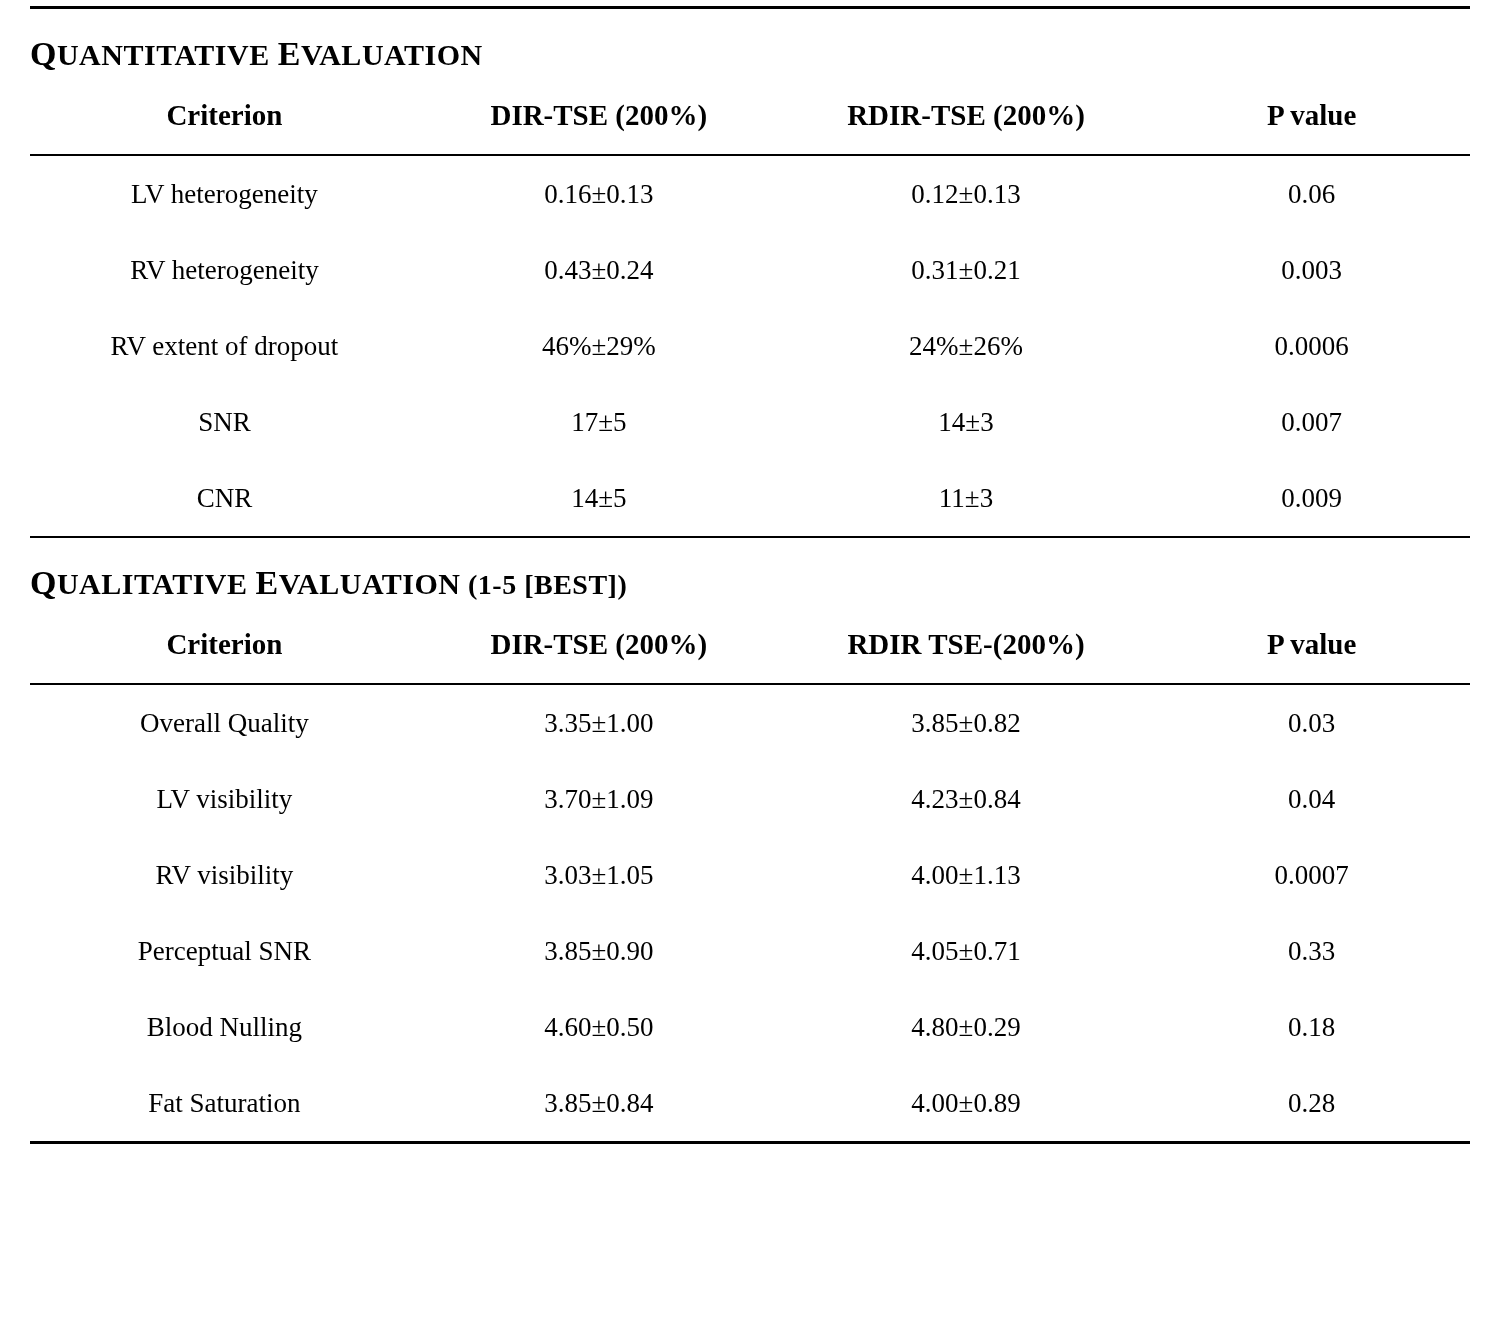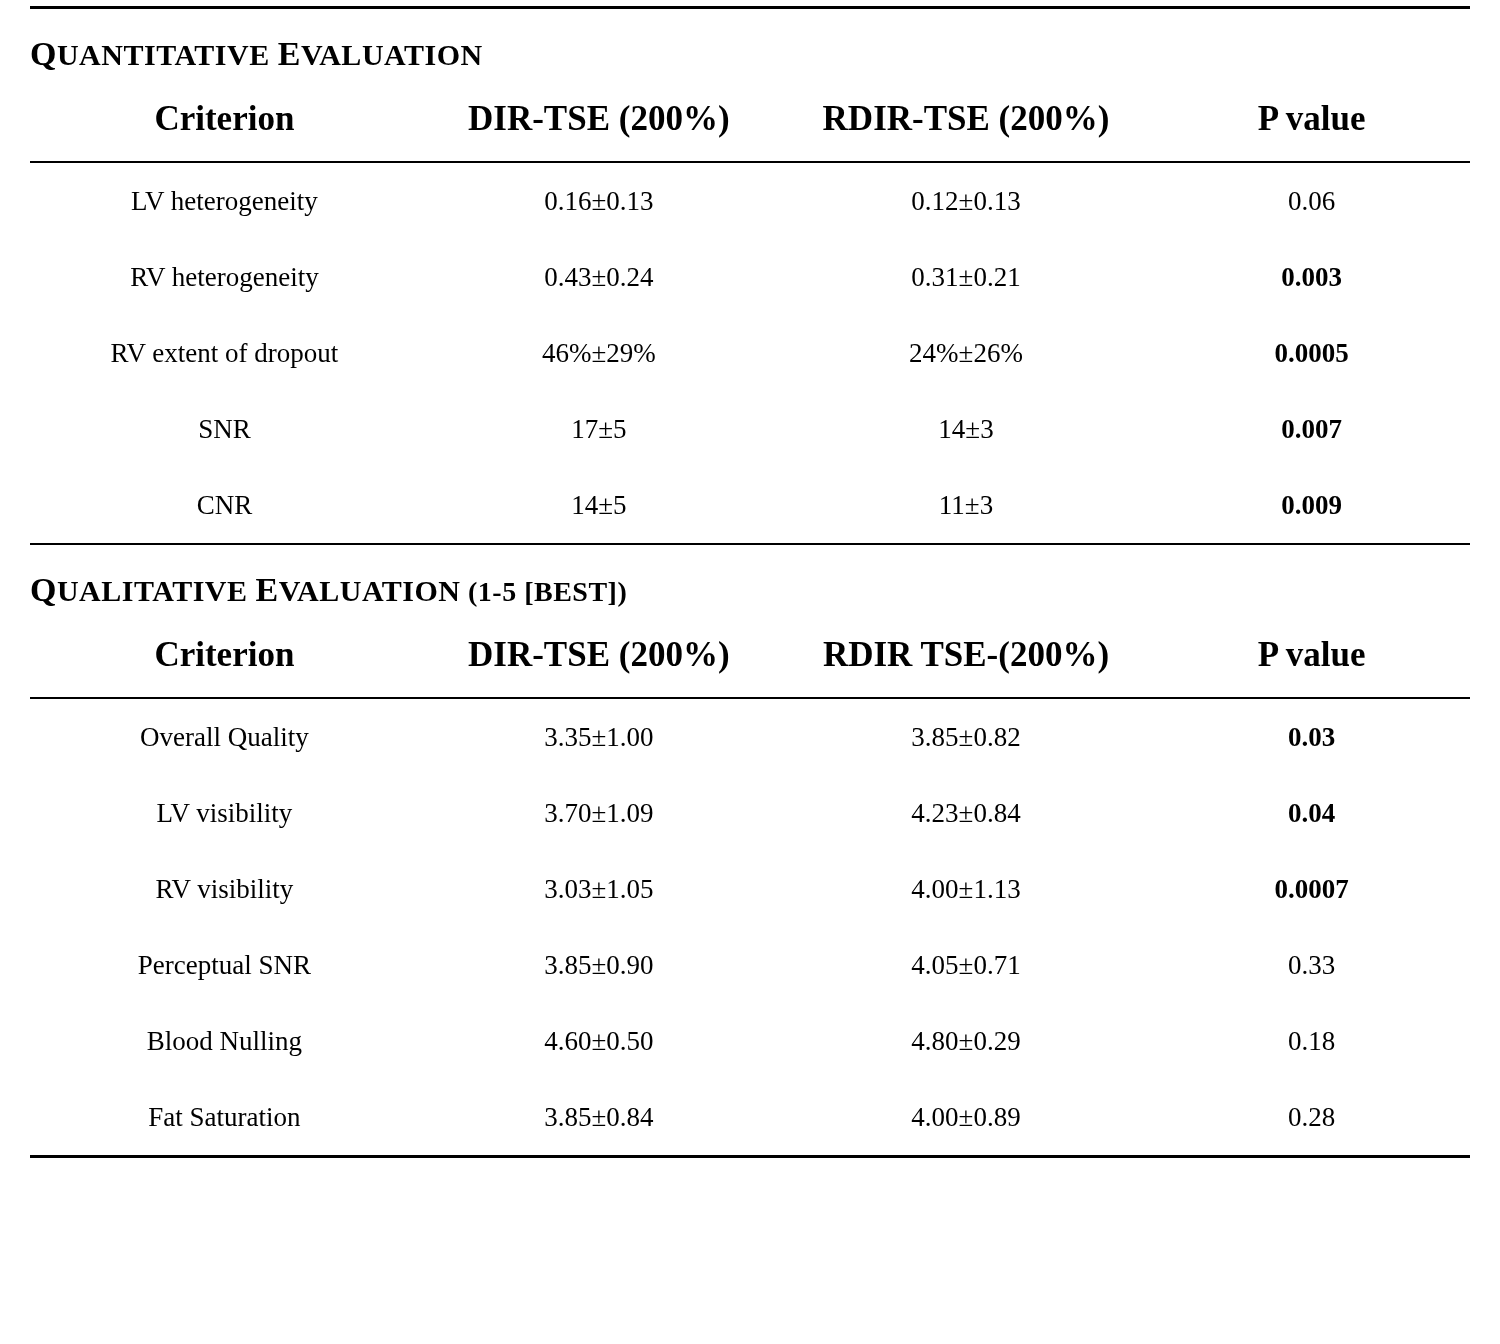--- a/index.html
+++ b/index.html
@@ -56,34 +56,34 @@
     table-layout: fixed;
   }
   th, td {
     text-align: center;
     font-size: 27px;
     font-weight: normal;
     padding: 0;
   }
   thead th {
     font-weight: bold;
-    font-size: 35px;
+    font-size: 29px;
     padding-bottom: 22px;
     padding-top: 4px;
   }
   tbody td {
     height: 76px;
     vertical-align: middle;
     margin-top: 32px;
   }
   .col-criterion { width: 27%; }
   .col-a { width: 25%; }
   .col-b { width: 26%; }
   .col-p { width: 22%; }
-  .bold { font-weight: bold; }
+  .bold { font-weight: normal; }
   .table-wrap { position: relative; }
 </style>
 </head>
 <body>
 
 <div class="page">
 
   <div class="rule-top"></div>
 
   <div class="caption">
@@ -125,21 +125,21 @@
         <tr>
           <td>RV heterogeneity</td>
           <td>0.43±0.24</td>
           <td>0.31±0.21</td>
           <td class="bold">0.003</td>
         </tr>
         <tr>
           <td>RV extent of dropout</td>
           <td>46%±29%</td>
           <td>24%±26%</td>
-          <td class="bold">0.0005</td>
+          <td class="bold">0.0006</td>
         </tr>
         <tr>
           <td>SNR</td>
           <td>17±5</td>
           <td>14±3</td>
           <td class="bold">0.007</td>
         </tr>
         <tr>
           <td>CNR</td>
           <td>14±5</td>

